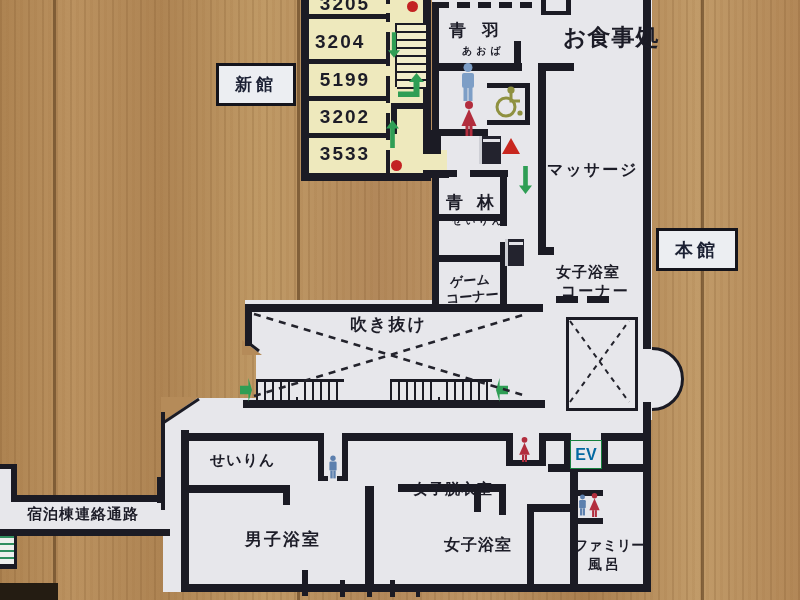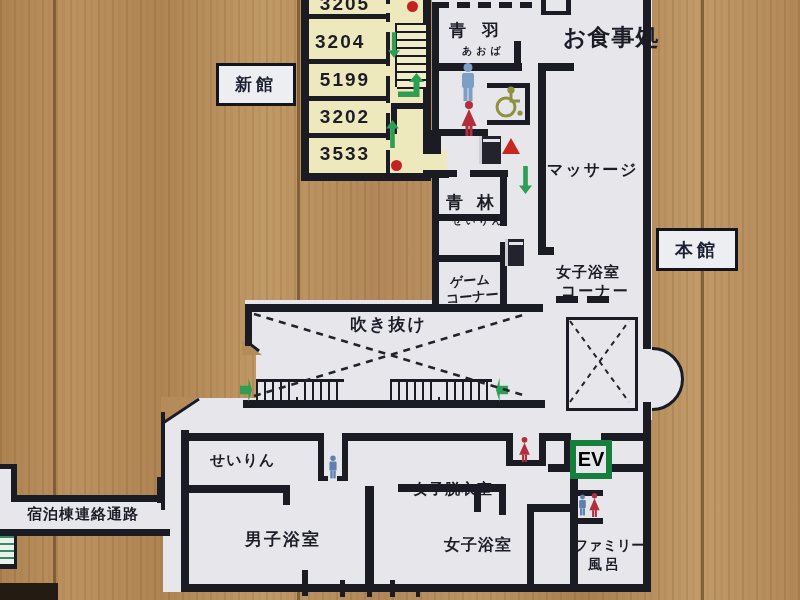--- a/index.html
+++ b/index.html
@@ -23,22 +23,22 @@
   .vend i{position:absolute;left:1px;right:1px;top:3px;height:3px;background:#e3e3e8;}
   .tri{position:absolute;z-index:6;width:0;height:0;border-left:9px solid transparent;border-right:9px solid transparent;border-bottom:16px solid #c8271f;}
   .stairs{position:absolute;z-index:5;background:#f1edca;
     background-image:repeating-linear-gradient(180deg,#1b1b24 0 2px, rgba(0,0,0,0) 2px 8px);}
   .esc{position:absolute;z-index:5;border-top:3px solid #1b1b24;border-bottom:3px solid #1b1b24;
     background:repeating-linear-gradient(90deg,#1b1b24 0 2.5px, rgba(0,0,0,0) 2.5px 8px);}
   .gstairs{position:absolute;z-index:5;background:#eef0ee;
     background-image:repeating-linear-gradient(180deg,#2f8e5f 0 2px, rgba(0,0,0,0) 2px 7px);}
   .plate{position:absolute;z-index:7;background:#eceef2;border:3px solid #14141c;
     font-weight:700;color:#1b2033;display:flex;align-items:center;justify-content:center;}
-  .evbox{position:absolute;z-index:6;background:#e7e7eb;border:6px solid #15803d;
-    font-weight:700;color:#000000;display:flex;align-items:center;justify-content:center;font-size:20px;}
+  .evbox{position:absolute;z-index:6;background:#e7e7eb;border:1px solid #15803d;
+    font-weight:700;color:#0369a1;display:flex;align-items:center;justify-content:center;font-size:16px;}
   .sq{position:absolute;z-index:5;border:3px solid #1b1b24;background:transparent;}
   .circle{position:absolute;z-index:1;border-radius:50%;background:#e7e7eb;border:3px solid #1b1b24;}
   svg.overlay{position:absolute;left:0;top:0;z-index:8;pointer-events:none;}
   .arrow{position:absolute;z-index:7;}
   .darkcorner{position:absolute;z-index:3;background:#241c12;}
 </style>
 </head>
 <body>
 
 <div class="wood"></div>

